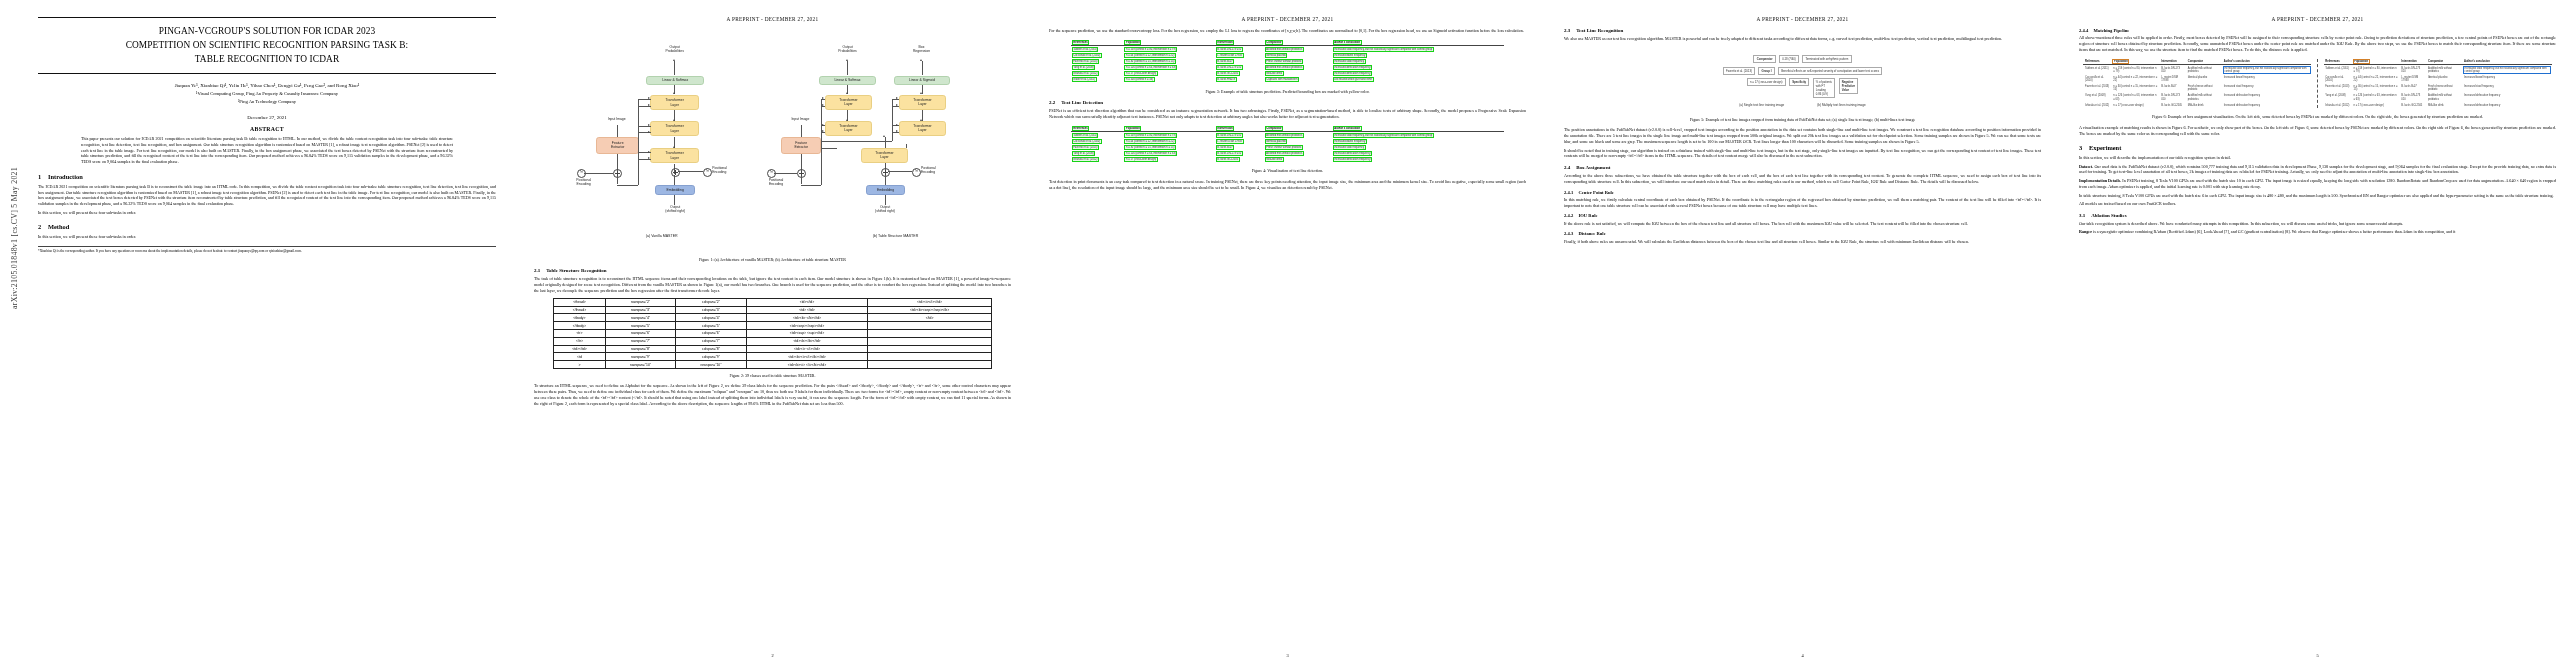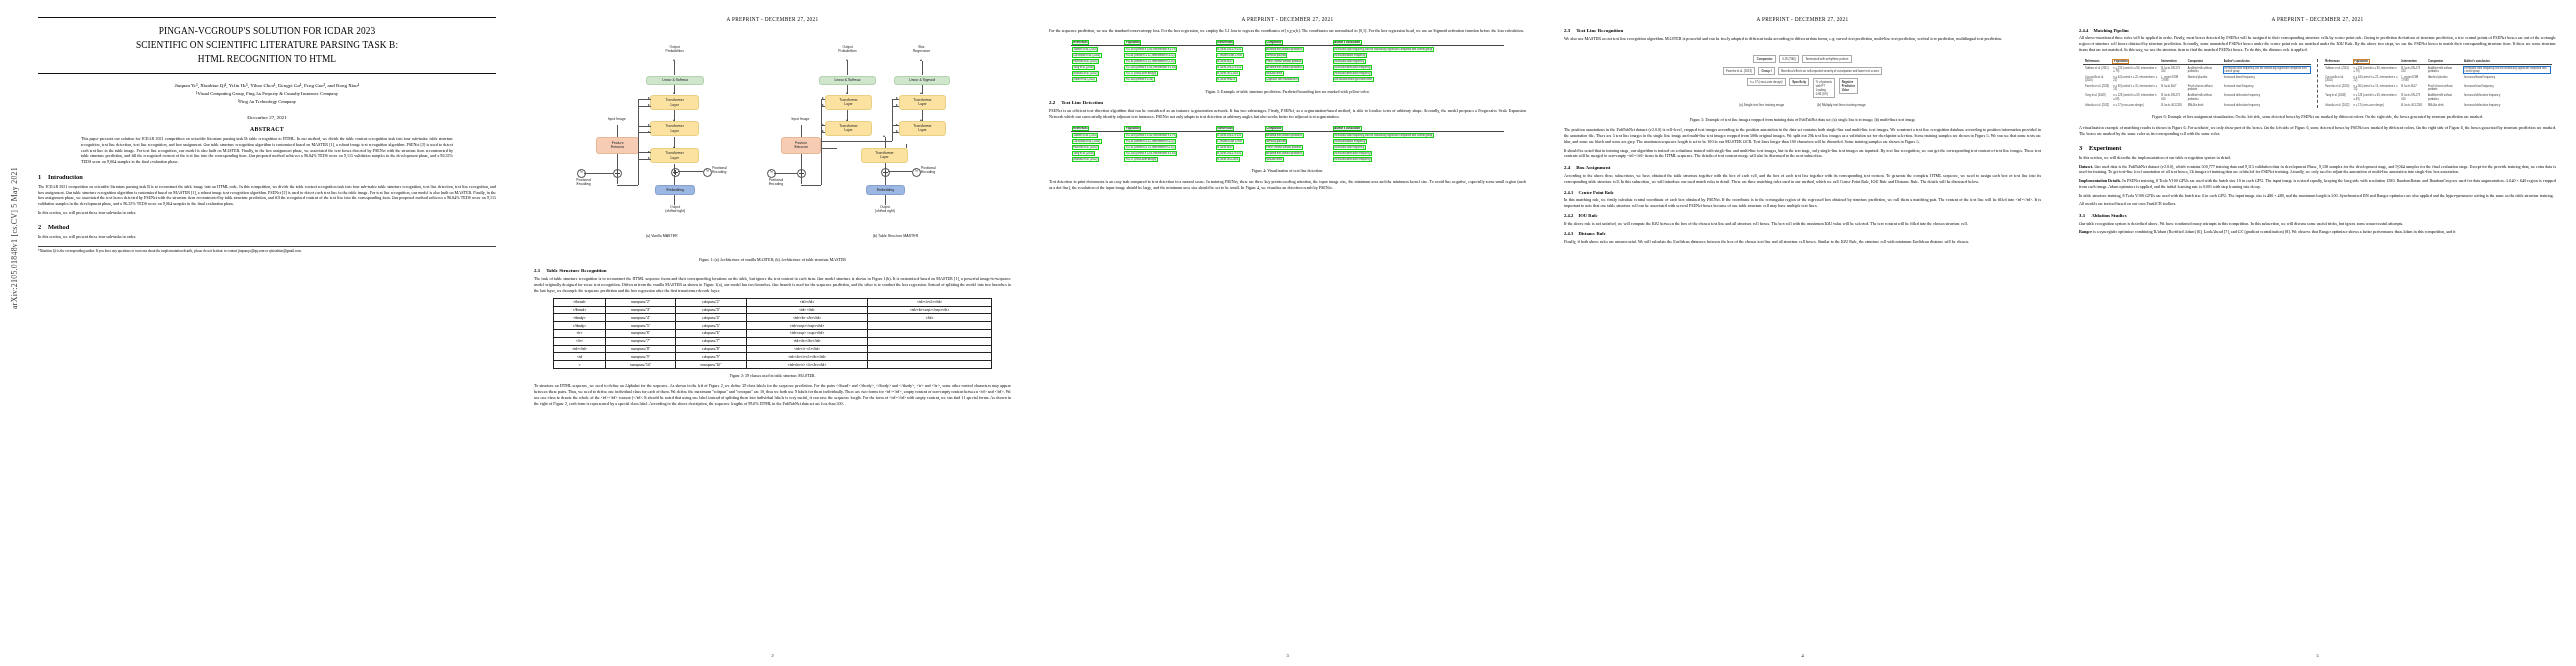--- a/index.html
+++ b/index.html
@@ -72,22 +72,22 @@
 <body>
 
 <div class="viewer">
 
   <div class="page">
     <div class="arxiv-spine">arXiv:2105.01848v1  [cs.CV]  5 May 2021</div>
     <div style="margin-left:19px;">
       <div class="rule"></div>
       <div class="title">
         <div>PINGAN-VCGROUP'S SOLUTION FOR ICDAR 2023</div>
-        <div>SCIENTIFIC ON SCIENTIFIC LITERATURE PARSING TASK B:</div>
-        <div>HTML RECOGNITION TO HTML</div>
+        <div>COMPETITION ON SCIENTIFIC RECOGNITION PARSING TASK B:</div>
+        <div>TABLE RECOGNITION TO ICDAR</div>
       </div>
       <div class="rule thin"></div>
       <div class="authors">Jiaquan Ye¹, Xianbiao Qi¹, Yelin He¹, Yihao Chen¹, Dengyi Gu¹, Peng Gao², and Rong Xiao¹</div>
       <div class="affil">¹Visual Computing Group, Ping An Property &amp; Casualty Insurance Company</div>
       <div class="affil">²Ping An Technology Company</div>
       <div class="date">December 27, 2021</div>
       <div class="abs-h">ABSTRACT</div>
       <div class="abs-body">
         <p>This paper presents our solution for ICDAR 2021 competition on scientific literature parsing task B: table recognition to HTML. In our method, we divide the table content recognition task into four sub-tasks: table structure recognition, text line detection, text line recognition, and box assignment. Our table structure recognition algorithm is customized based on MASTER [1], a robust image text recognition algorithm. PSENet [2] is used to detect each text line in the table image. For text line recognition, our model is also built on MASTER. Finally, in the box assignment phase, we associated the text boxes detected by PSENet with the structure item reconstructed by table structure prediction, and fill the recognized content of the text line into the corresponding item. Our proposed method achieves a 96.84% TEDS score on 9,115 validation samples in the development phase, and a 96.32% TEDS score on 9,064 samples in the final evaluation phase.</p>
       </div>

